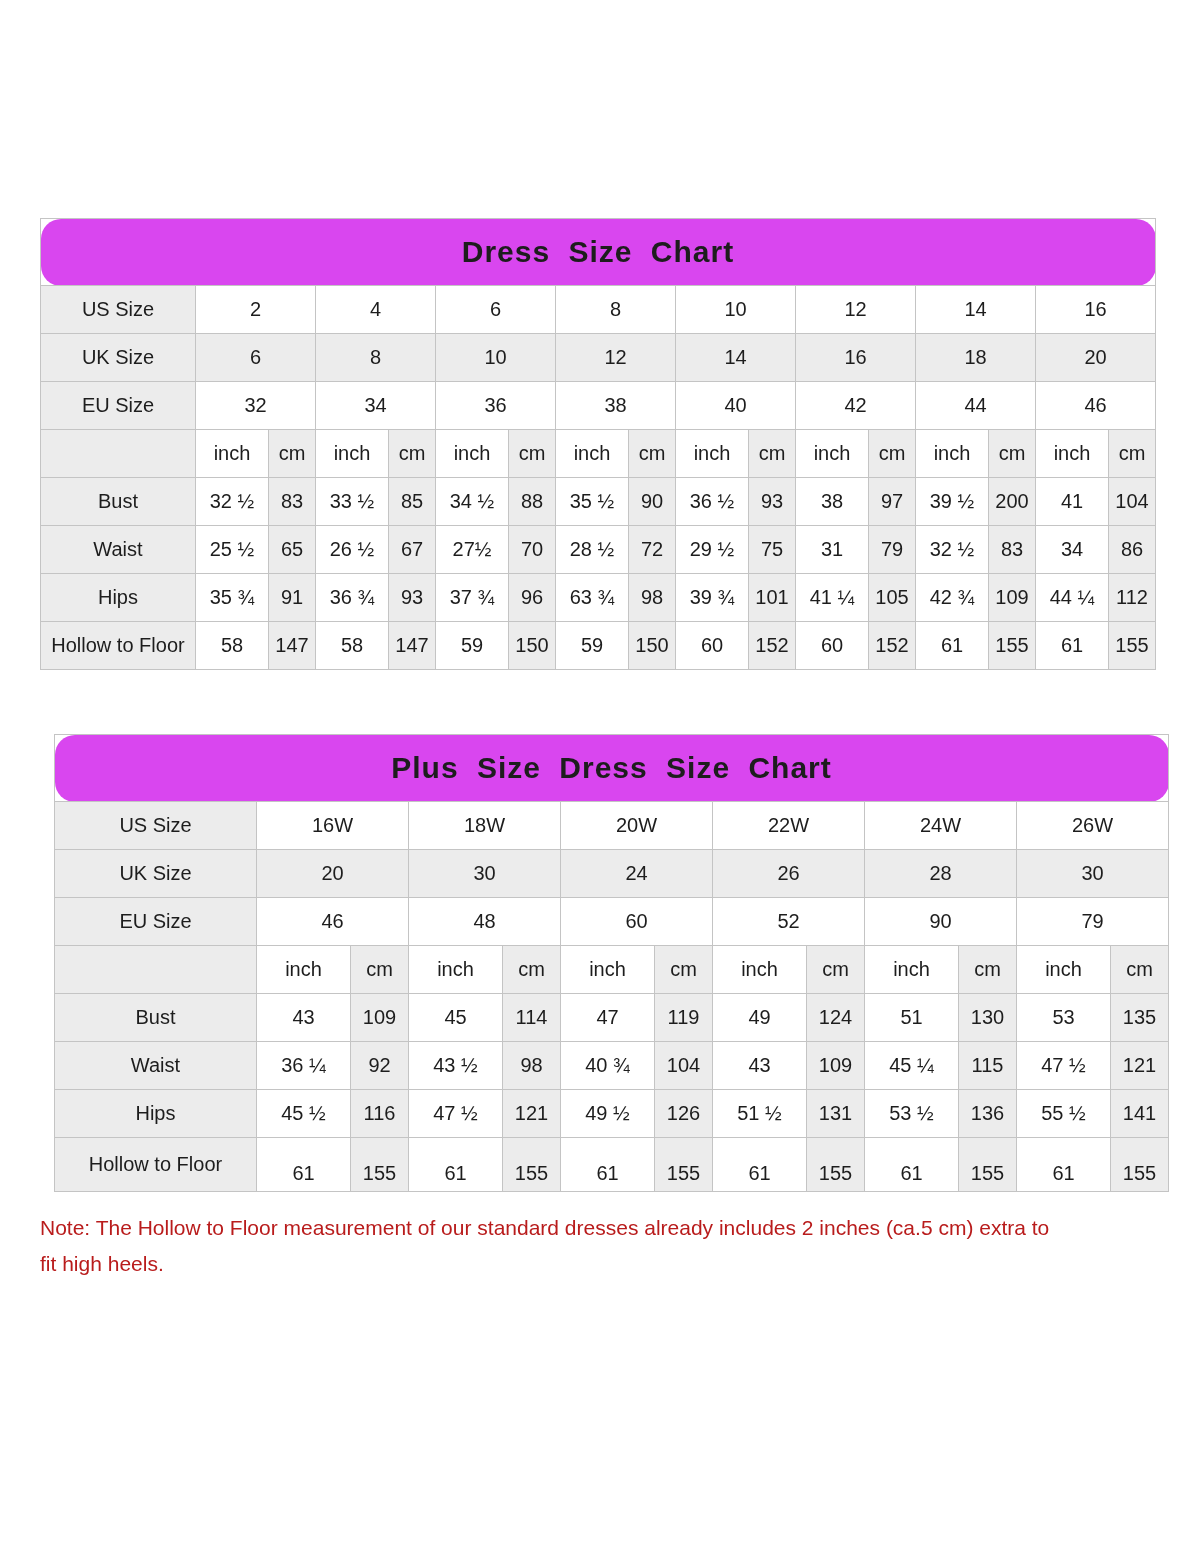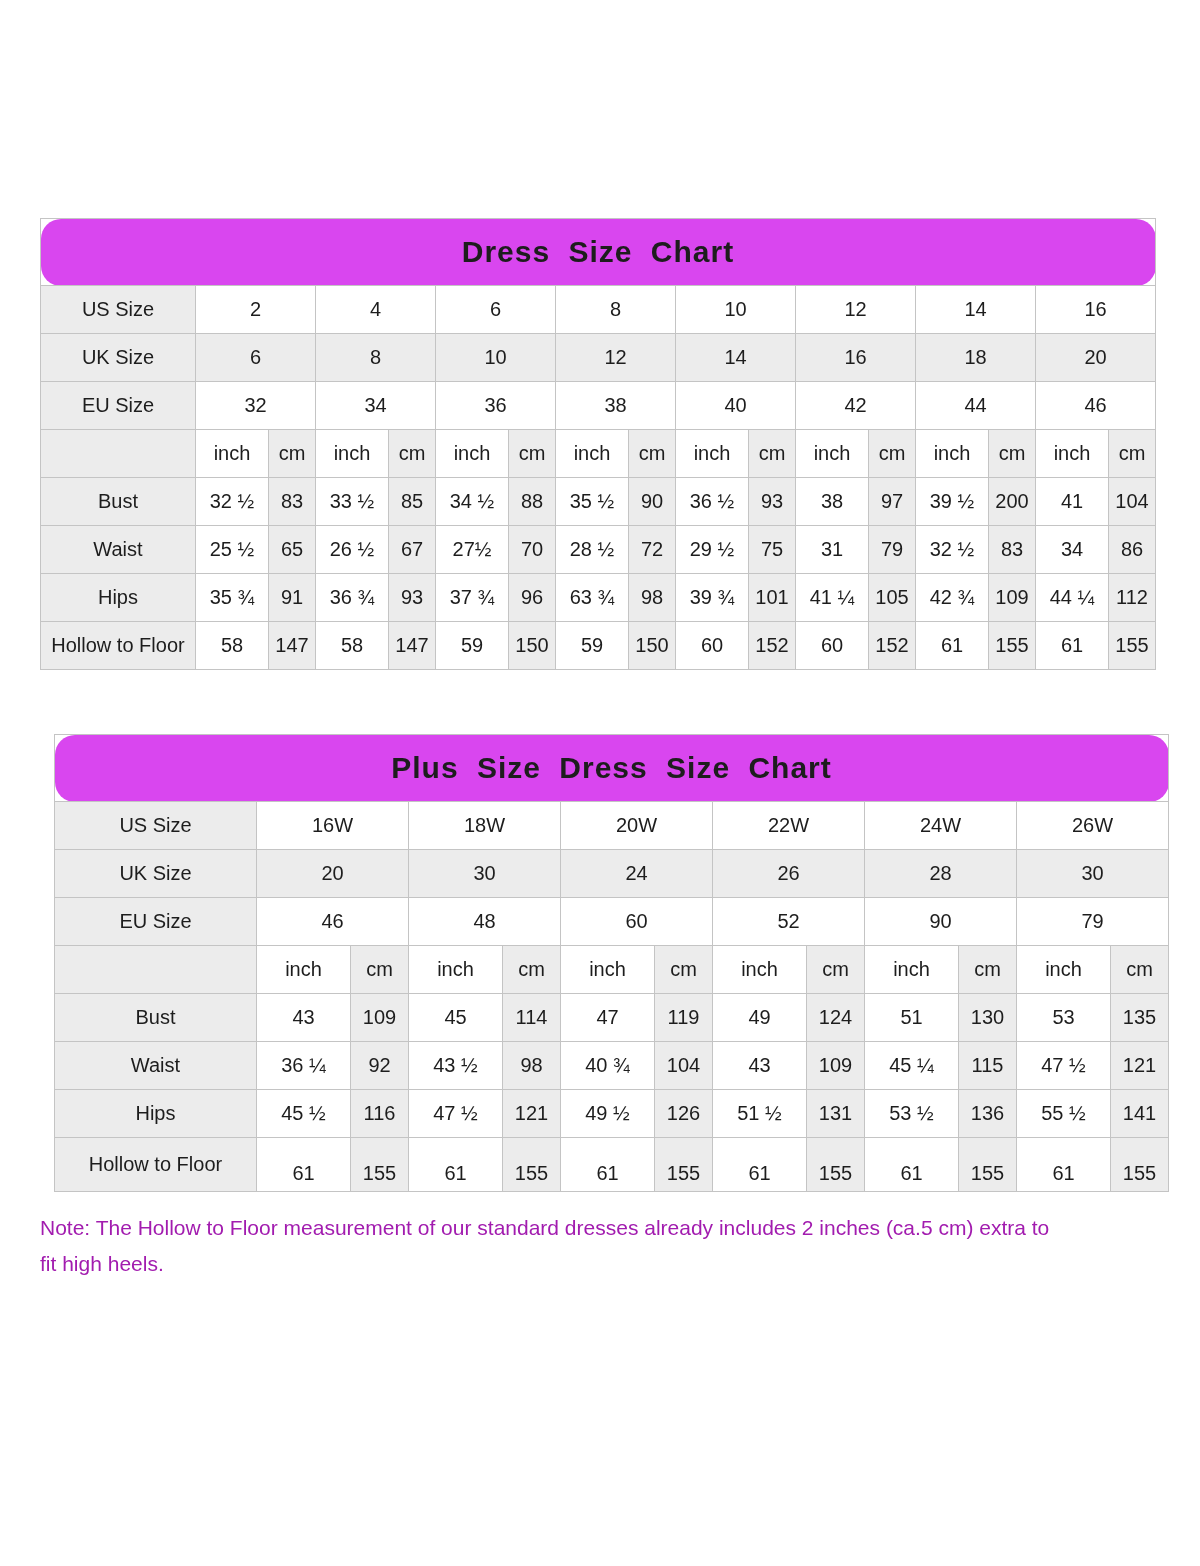--- a/index.html
+++ b/index.html
@@ -23,21 +23,21 @@
   }
   td.title {
     height:66px; font-size:30px; font-weight:bold;
     letter-spacing:1px; word-spacing:9px; background:#d946ef;border-radius:20px;
   }
   td.g { background:#ececec; }   
   td.lbl { background:#ececec; } 
   td.low { vertical-align:bottom; padding-bottom:6px; }
   .note {
     position:absolute; left:40px; top:1210px; width:1120px;
-    font-size:21px; line-height:36px; color:#a21caf;
+    font-size:21px; line-height:36px; color:#b91c1c;
   }
 </style>
 </head>
 <body>
 
 <table id="table-standard" class="t">
   <colgroup>
     <col style="width:155px">
     <col style="width:73px">
       <col style="width:47px">

